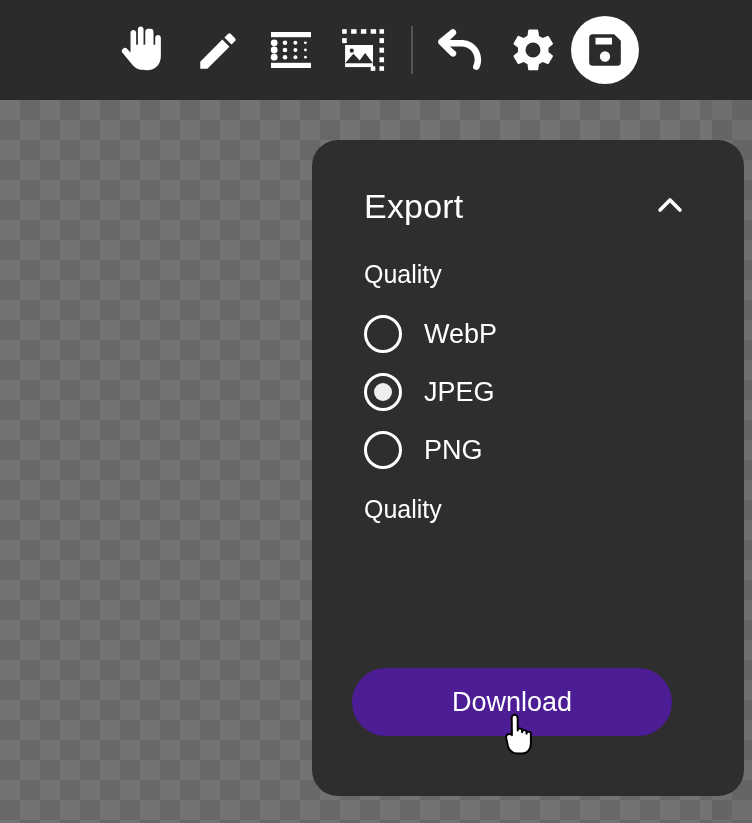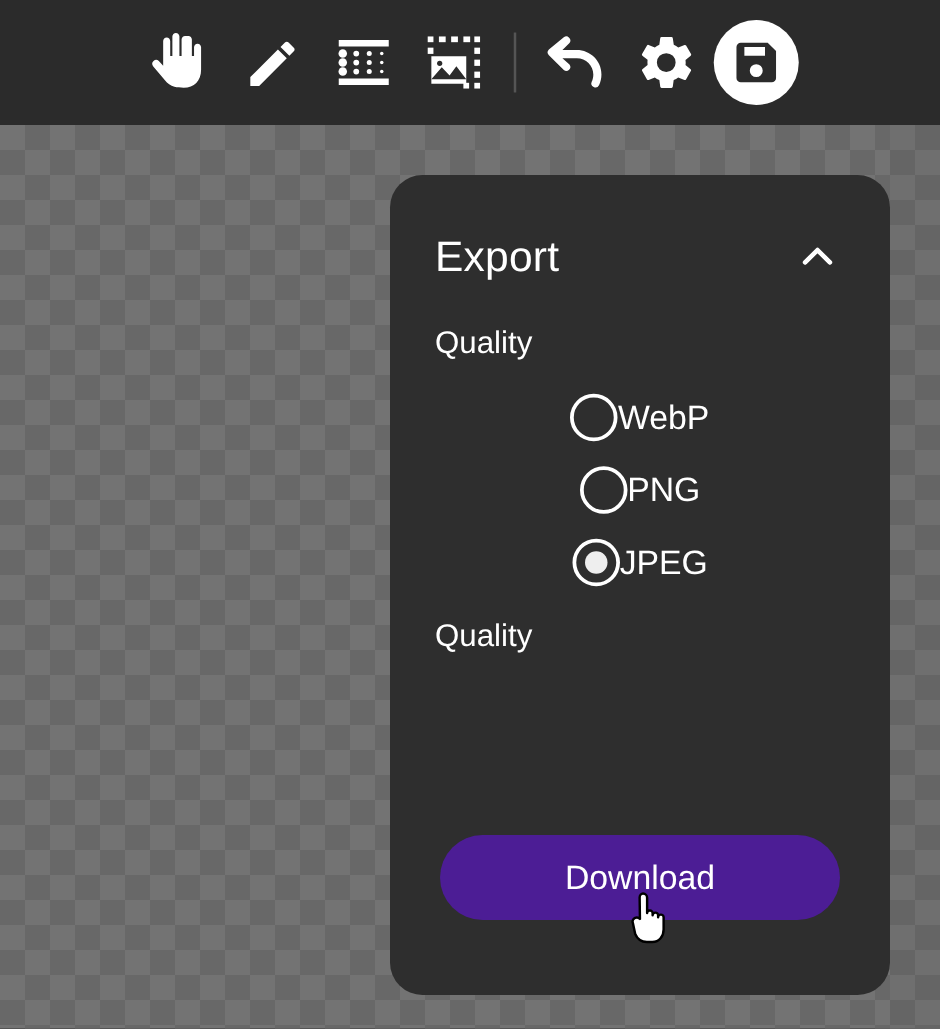--- a/index.html
+++ b/index.html
@@ -67,25 +67,25 @@
       linear-gradient(45deg, #656565 25%, transparent 25%, transparent 75%, #656565 75%);
     background-size:40px 40px;
     background-position:0 0, 20px 20px;
     z-index:2;
   }
 
   
   .panel {
     position:absolute;
     left:312px; top:140px;
-    width:400px; height:656px;
+    width:432px; height:656px;
     background:#2e2e2e;
     border-radius:26px;
     z-index:10;
-    padding:0 36px;
+    padding:0 52px;
   }
   .panel-header {
     display:flex; align-items:center; justify-content:space-between;
     height:100px;
     padding-top:32px;
   }
   .panel-title {
     font-size:34px; color:#ffffff; font-weight:400;
     letter-spacing:0.2px;
     line-height:1;
@@ -100,21 +100,21 @@
     font-size:25px; color:#ffffff; font-weight:400;
     margin-top:22px;
     line-height:1;
   }
 
   .radio-group { margin-top:18px; }
   .radio-row {
     display:flex; align-items:center;
     height:58px;
     cursor:pointer;
-    justify-content:center;
+    gap:22px;
   }
   .radio-mark {
     width:38px; height:38px; border-radius:50%;
     border:3px solid #ffffff;
     flex:0 0 auto;
     display:flex; align-items:center; justify-content:center;
     background:transparent;
   }
   .radio-mark .dot {
     width:18px; height:18px; border-radius:50%;
@@ -277,32 +277,32 @@
 
     <div class="section-label">Quality</div>
 
     <div class="radio-group">
 
       <div class="radio-row">
         <span class="radio-mark"></span>
         <span class="radio-label">WebP</span>
       </div>
 
-      <div class="radio-row">
-        <span class="radio-mark"></span>
-        <span class="radio-label">PNG</span>
-      </div>
-
       <div class="radio-row selected">
         <span class="radio-mark">
             <span class="dot"></span>
           </span>
         <span class="radio-label">JPEG</span>
       </div>
 
+      <div class="radio-row">
+        <span class="radio-mark"></span>
+        <span class="radio-label">PNG</span>
+      </div>
+
     </div>
 
     <div class="section-label quality-label">Quality</div>
 
 
     <button class="download-btn">Download</button>
 
   </div>
 
   <div class="cursor">

